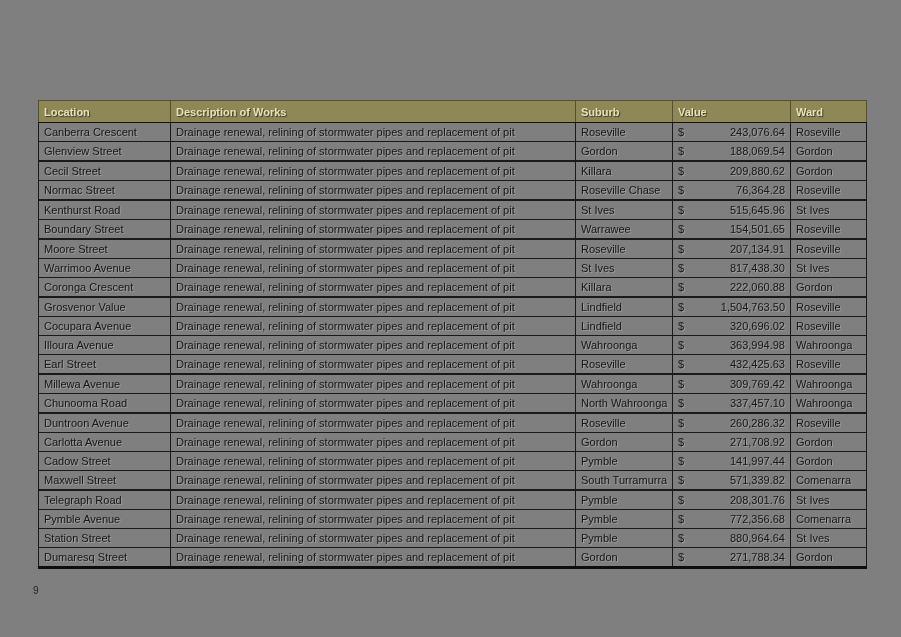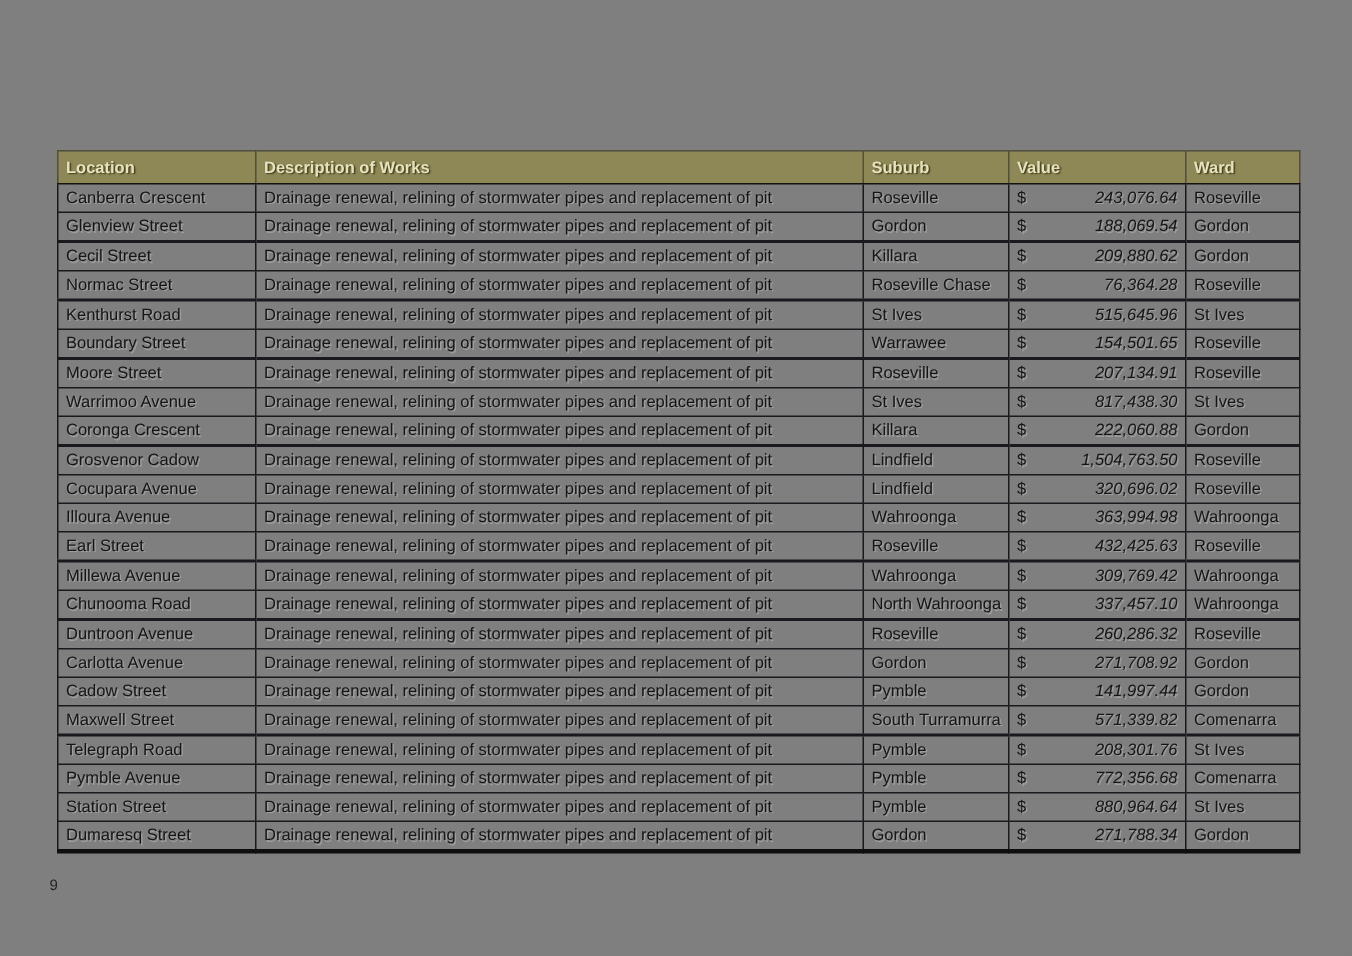--- a/index.html
+++ b/index.html
@@ -50,21 +50,21 @@
     text-shadow:1px 1px 1px rgba(50,45,15,0.85);
   }
   td{
     height:18px;
     color:var(--cell-text);
     background:var(--page-bg);
     text-shadow:1px 1px 0 rgba(215,215,215,0.35);
   }
   tr.thick td{border-bottom-width:2px;}
   td.value-cell .cur{float:left;}
-  td.value-cell .amt{float:right;font-style:italic;}
+  td.value-cell .amt{float:right;}
   .page-number{
     position:absolute;
     left:33px;top:585px;
     font-size:10px;
     color:#252525;
   }
 </style>
 </head>
 <body>
 
@@ -171,21 +171,21 @@
     <td>Coronga Crescent</td>
     <td>Drainage renewal, relining of stormwater pipes and replacement of pit</td>
     <td>Killara</td>
     <td class="value-cell">
       <span class="cur">$</span>
       <span class="amt">222,060.88</span>
     </td>
     <td>Gordon</td>
   </tr>
         <tr>
-    <td>Grosvenor Cadow</td>
+    <td>Grosvenor Value</td>
     <td>Drainage renewal, relining of stormwater pipes and replacement of pit</td>
     <td>Lindfield</td>
     <td class="value-cell">
       <span class="cur">$</span>
       <span class="amt">1,504,763.50</span>
     </td>
     <td>Roseville</td>
   </tr>
         <tr>
     <td>Cocupara Avenue</td>

